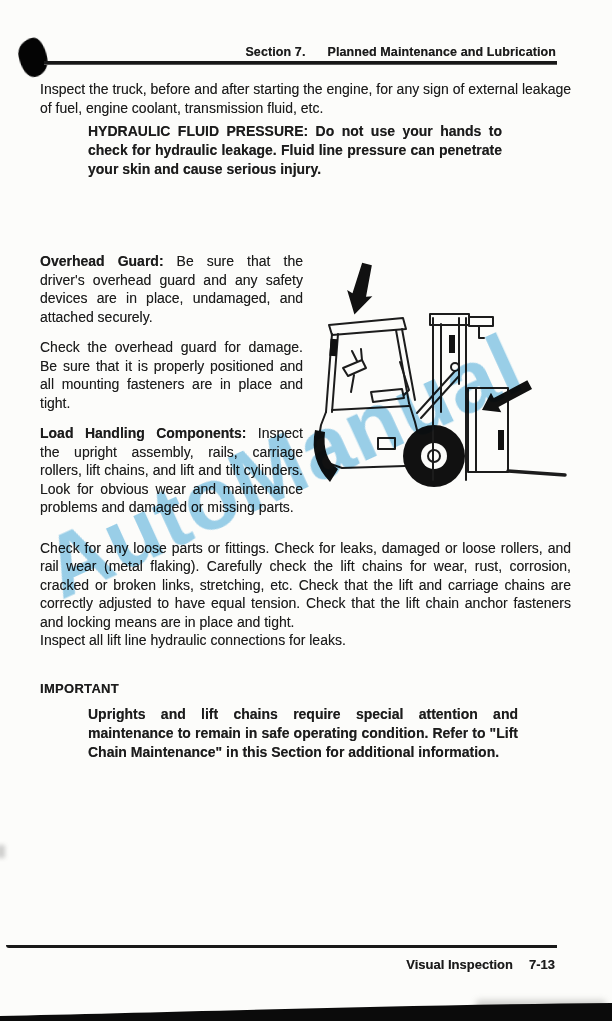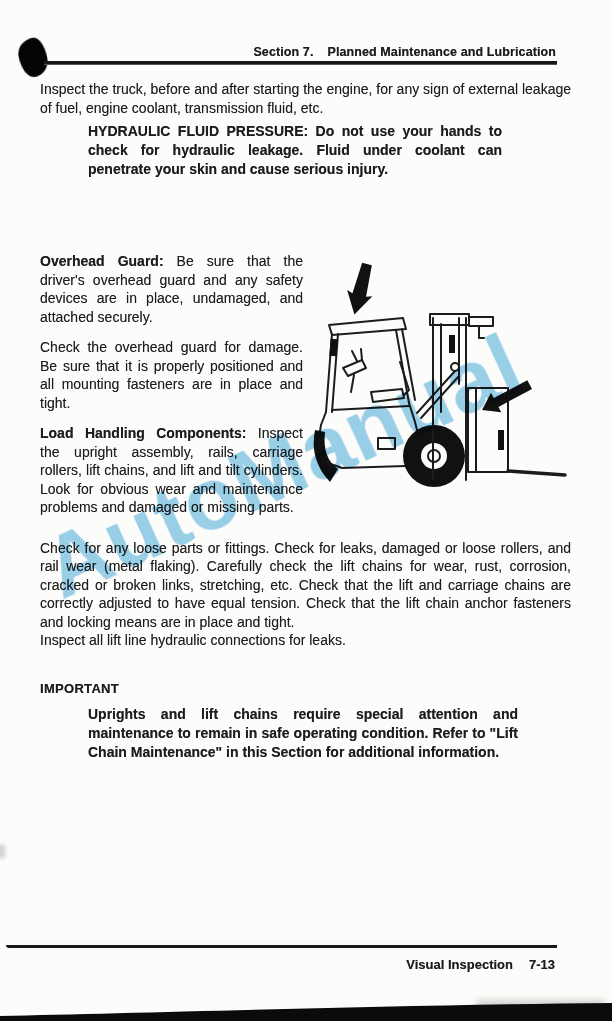--- a/index.html
+++ b/index.html
@@ -21,21 +21,21 @@
     border-radius:62% 38% 55% 45% / 40% 58% 42% 60%;
     transform:rotate(-10deg);
     filter:blur(.4px);
   }
   .header-title{
     position:absolute;top:43px;right:56px;
     font-weight:bold;font-size:12.5px;letter-spacing:.1px;
     text-shadow:0 0 .5px rgba(0,0,0,.55);
     white-space:nowrap;
   }
-  .header-title .sec{margin-right:14px;}
+  .header-title .sec{margin-right:22px;}
   .header-rule{
     position:absolute;left:44px;right:55px;top:61px;height:4px;
     background:#181818;border-bottom:1px solid #555;
   }
   
   .content{
     position:absolute;left:40px;top:80px;width:531px;
   }
   .para{text-align:justify;text-shadow:0 0 .4px rgba(0,0,0,.4);}
   .mt12{margin-top:12px;}
@@ -104,21 +104,21 @@
   <div class="ink-blot"></div>
   <div class="header-title">
     <span class="sec">Section 7.</span><span>Planned Maintenance and Lubrication</span>
   </div>
   <div class="header-rule"></div>
 
   <div class="content">
 
     <p class="para" style="margin:0">Inspect the truck, before and after starting the engine, for any sign of external leakage of fuel, engine coolant, transmission fluid, etc.</p>
 
-    <p class="bold-block caution-body">HYDRAULIC FLUID PRESSURE: Do not use your hands to check for hydraulic leakage. Fluid under coolant can penetrate your skin and cause serious injury.</p>
+    <p class="bold-block caution-body">HYDRAULIC FLUID PRESSURE: Do not use your hands to check for hydraulic leakage. Fluid line pressure can penetrate your skin and cause serious injury.</p>
 
     <div class="twocol">
       <div class="leftcol">
         <p class="para"><span class="lead">Overhead Guard:</span><span> Be sure that the driver's overhead guard and any safety devices are in place, undamaged, and attached securely.</span></p>
         <p class="para">Check the overhead guard for damage. Be sure that it is properly positioned and all mounting fasteners are in place and tight.</p>
         <p class="para"><span class="lead">Load Handling Components:</span><span> Inspect the upright assembly, rails, carriage rollers, lift chains, and lift and tilt cylinders. Look for obvious wear and maintenance problems and damaged or missing parts.</span></p>
       </div>
 
       <div class="figure">
         <svg width="266" height="272" viewBox="0 0 266 272">

